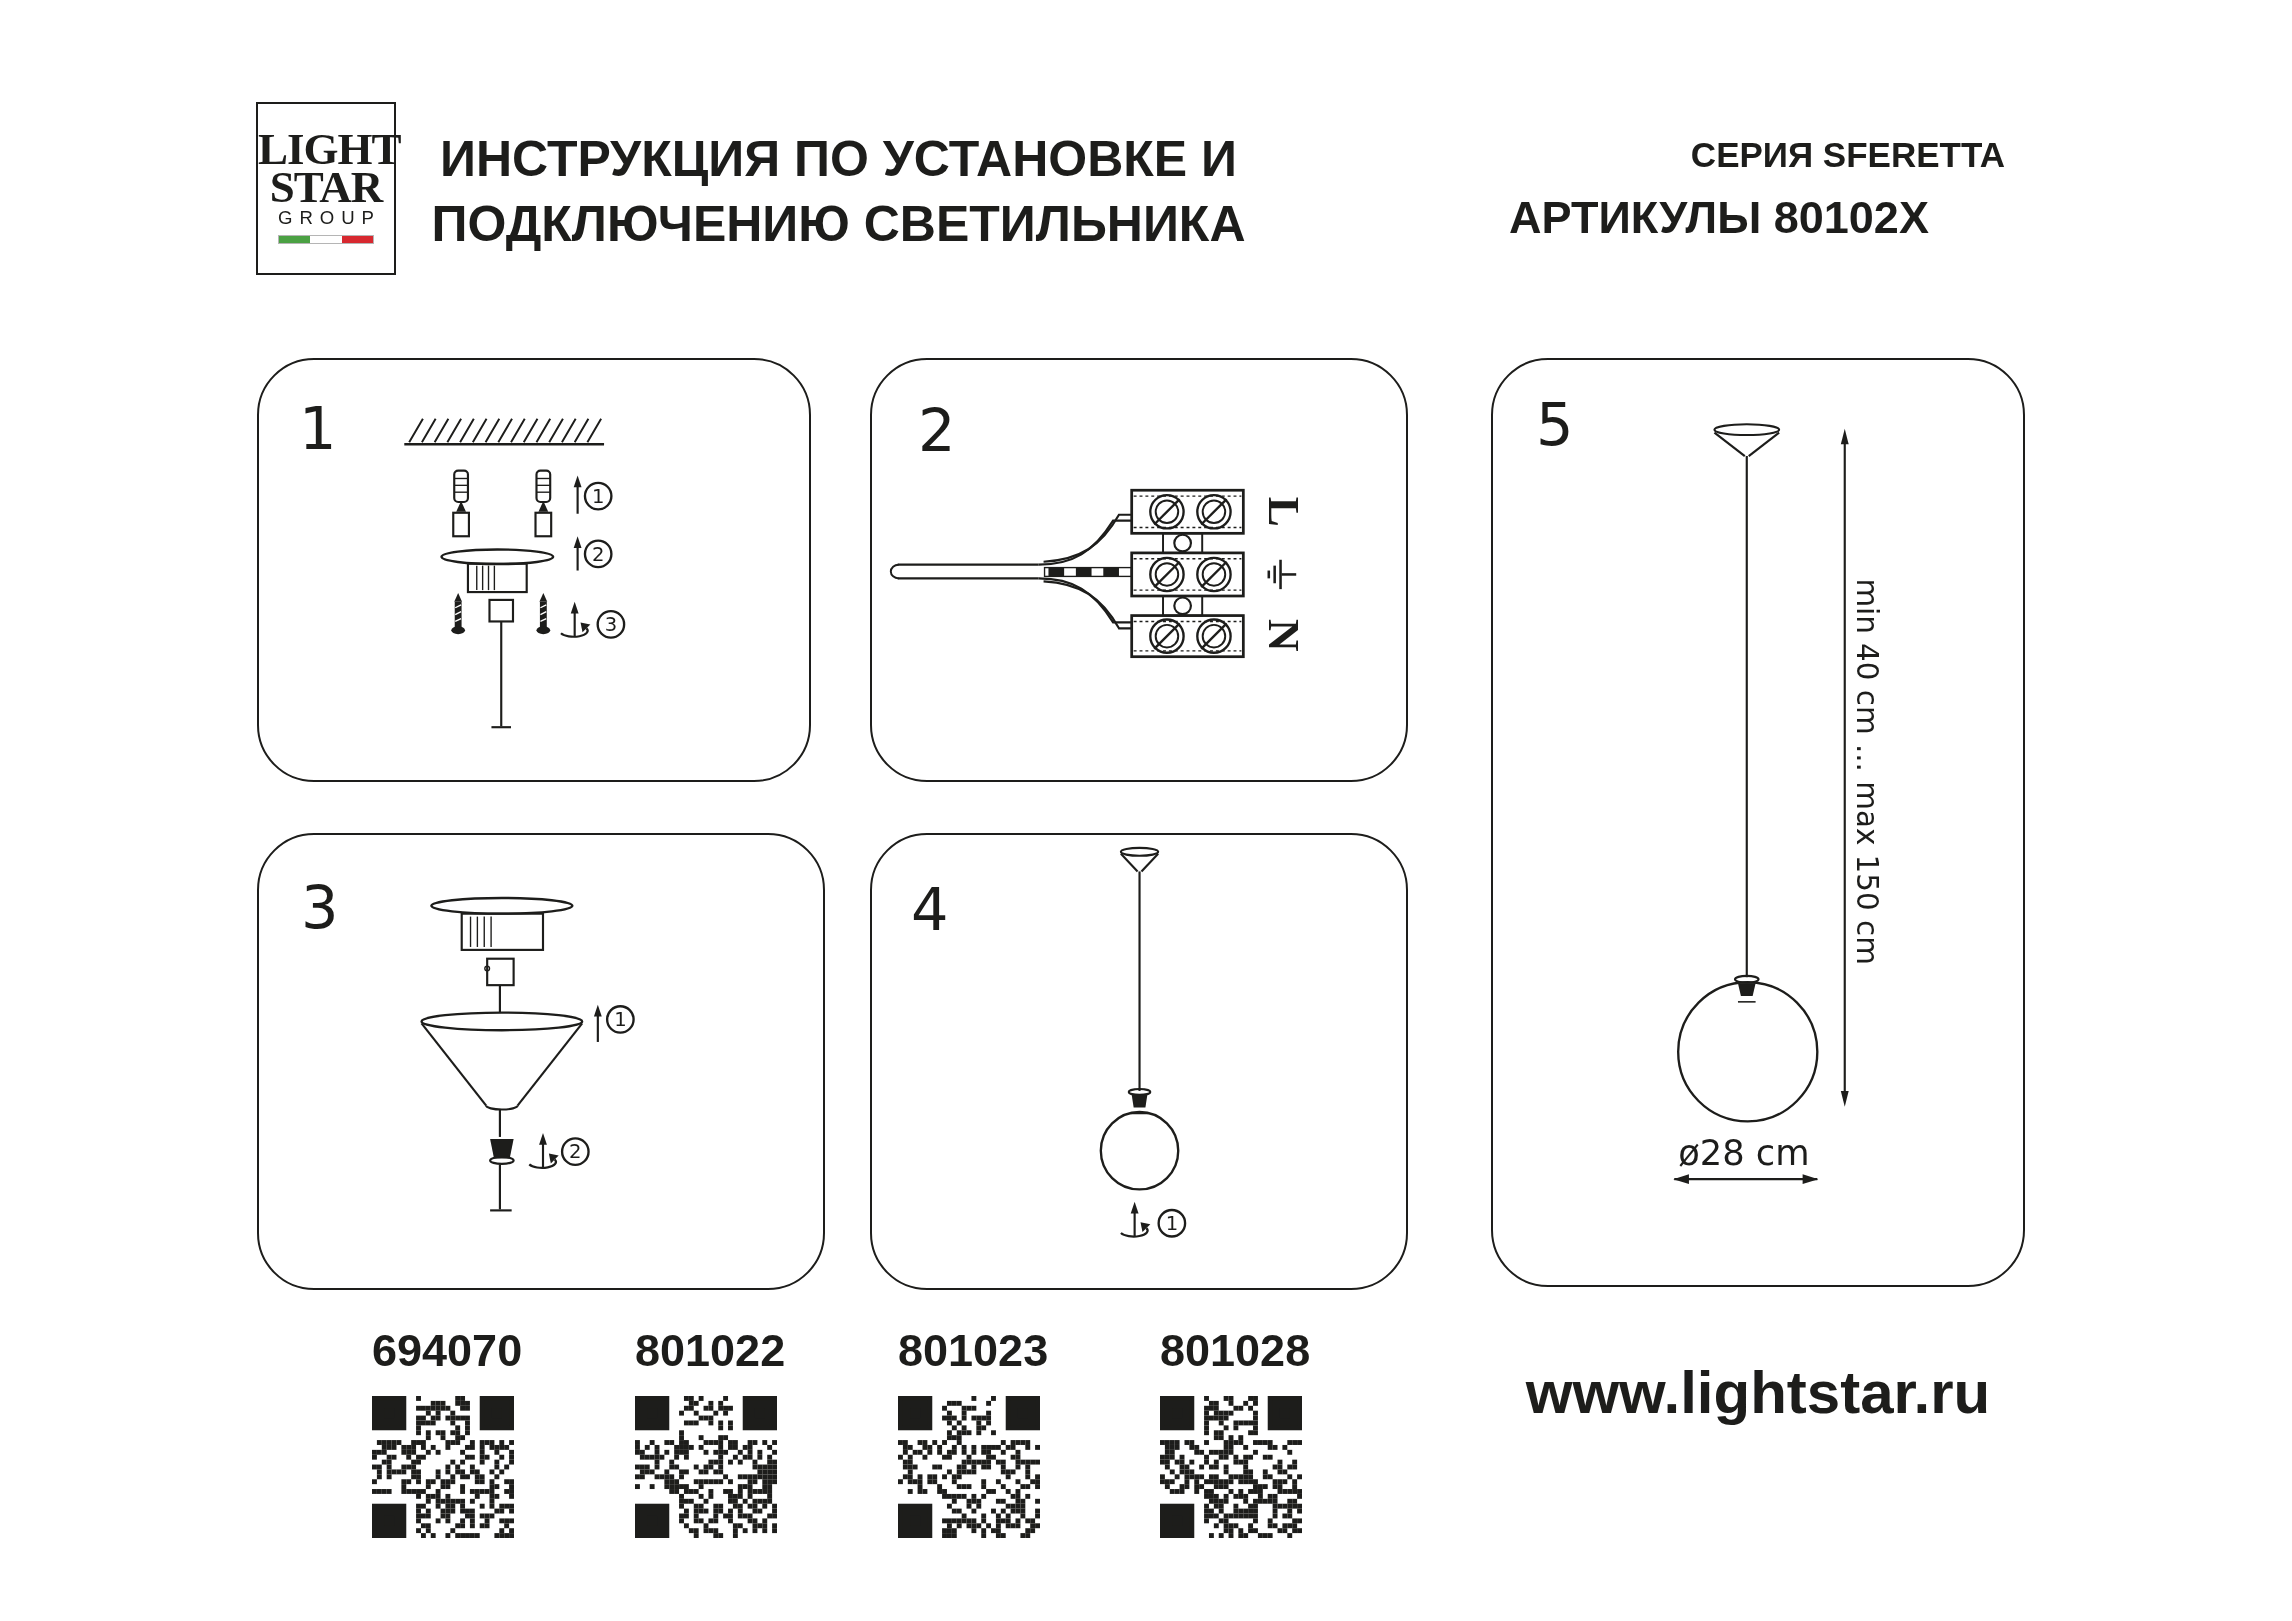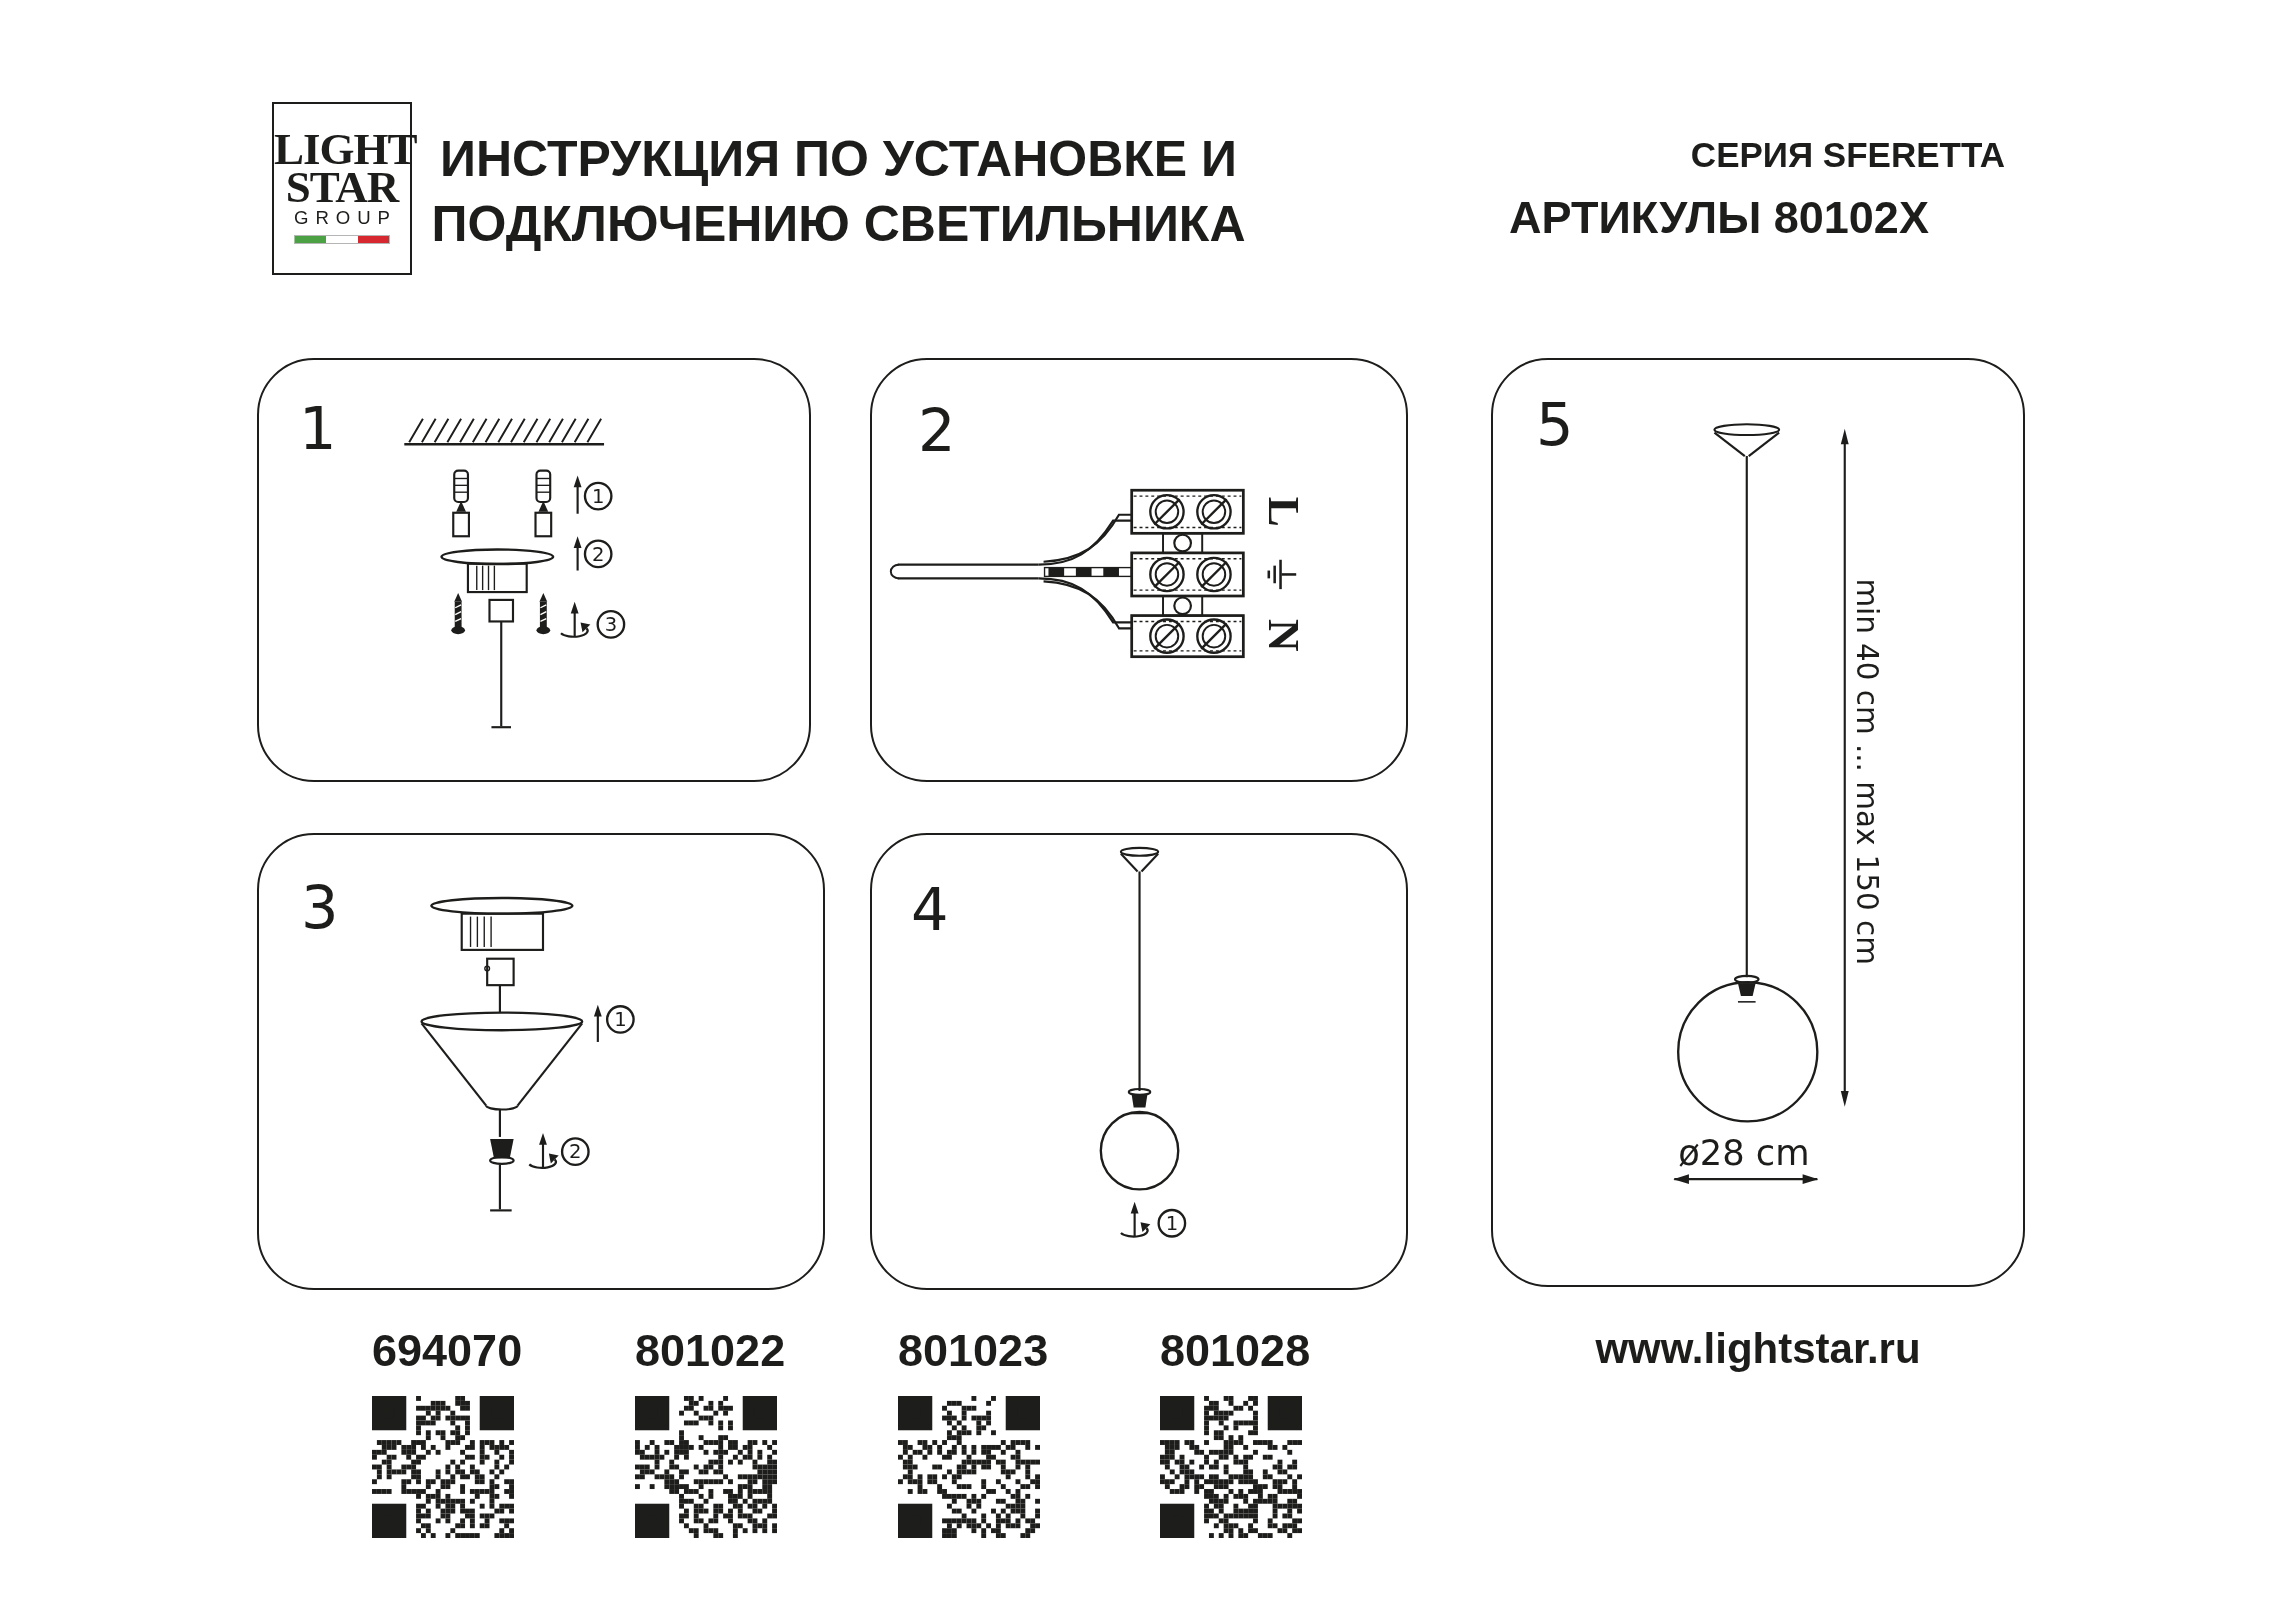--- a/index.html
+++ b/index.html
@@ -1,20 +1,20 @@
 <!DOCTYPE html>
 <html><head>
 <meta charset="utf-8">
 <style>
   html,body{margin:0;padding:0;background:#fff;}
   #sheet{position:relative;width:2293px;height:1621px;background:#ffffff;overflow:hidden;
          font-family:"Liberation Sans", sans-serif;color:#1d1d1b;}
   .abs{position:absolute;}
   
-  #logo{left:272px;top:102px;width:140px;height:173px;border:2px solid #1d1d1b;
+  #logo{left:256px;top:102px;width:140px;height:173px;border:2px solid #1d1d1b;
         box-sizing:border-box;text-align:center;}
   .logo-word{font-family:"Liberation Serif", serif;font-weight:700;font-size:45px;
              line-height:0.86;letter-spacing:-1px;}
   #logo-group{font-family:"Liberation Sans", sans-serif;font-weight:400;font-size:18.6px;
               letter-spacing:6.9px;margin-top:0;text-indent:6.9px;}
   #logo-flag{margin:5.9px auto 0 auto;width:96px;height:8.8px;border:1px solid #b5b5b5;
              display:flex;box-sizing:border-box;}
   #logo-flag div{flex:1;height:100%;}
   #logo-pad{padding-top:25.5px;}
   
@@ -29,21 +29,21 @@
   .panel svg{position:absolute;left:0;top:0;}
   svg text{font-family:"DejaVu Sans", sans-serif;fill:#1d1d1b;}
   .badge-digit{font-size:20px;}
   .term-label{font-family:"Liberation Serif", serif;font-weight:700;font-size:46px;}
   .dim-text{font-size:30px;}
   .dia-text{font-size:36px;}
   
   .art-num{font-weight:700;font-size:45px;text-align:center;width:142px;}
   .qr{width:142px;height:142px;}
   .qr rect{fill:#1d1d1b;}
-  #website{left:1491px;top:1325px;width:534px;text-align:center;font-weight:700;font-size:42px;}
+  #website{left:1491px;top:1358px;width:534px;text-align:center;font-weight:700;font-size:60px;}
 </style>
 </head>
 <body>
 
 <div id="sheet">
 
   <div class="abs" id="logo">
     <div id="logo-pad">
       <div class="logo-word">LIGHT</div>
       <div class="logo-word">STAR</div>

